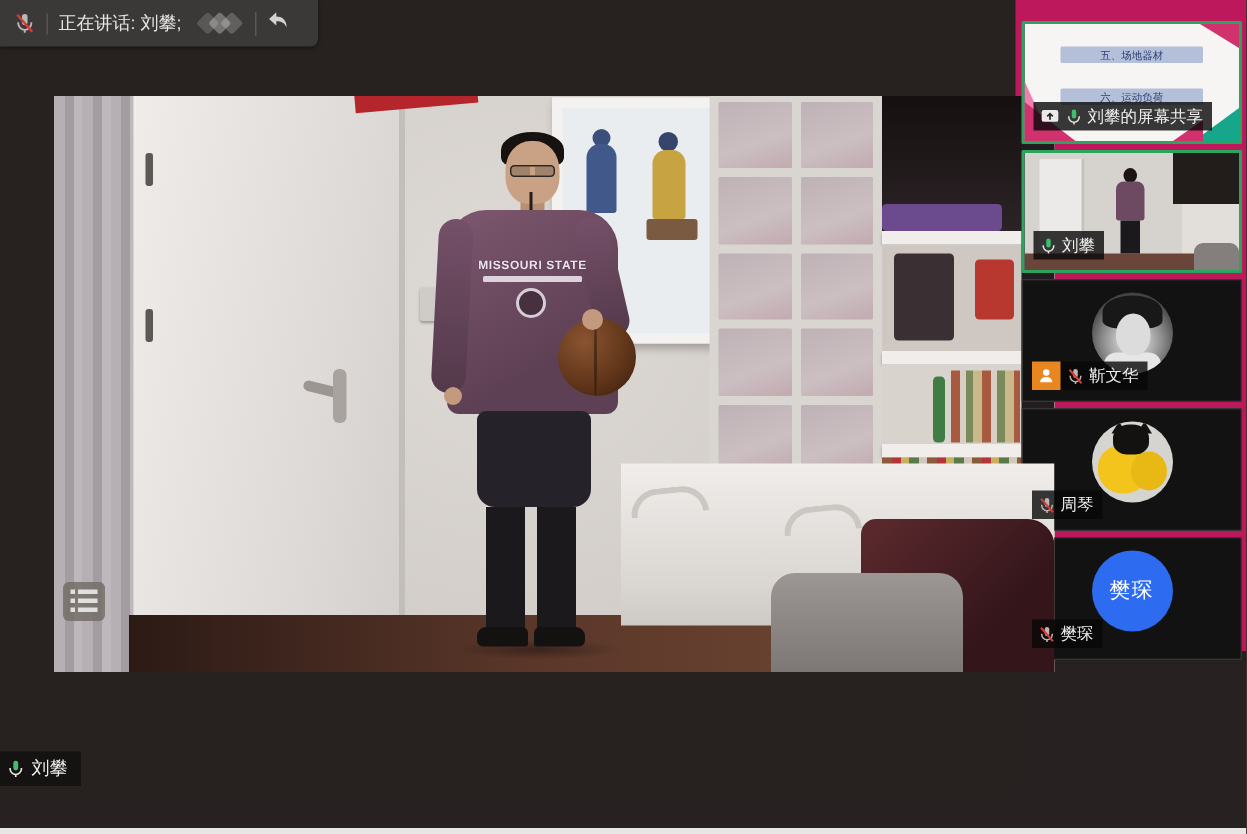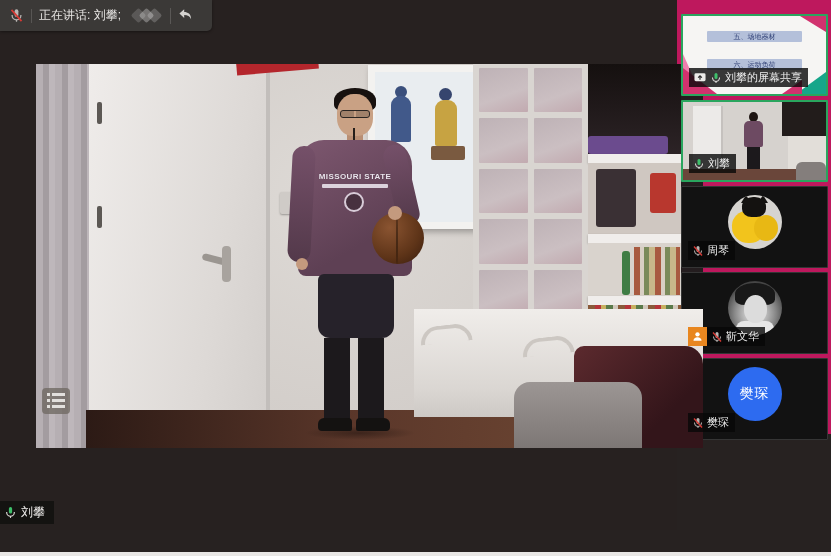--- a/index.html
+++ b/index.html
@@ -379,20 +379,47 @@
               <path class="arc-on" d="M5 11v1a7 7 0 0 0 14 0v-1" fill="none" stroke-width="2"></path>
               <line class="stem-on" x1="12" y1="19" x2="12" y2="22" stroke-width="2"></line>
             </svg>
           </span>
           <span>刘攀</span>
         </div>
       </div>
 
       <div class="tile">
         <div class="avatar-wrap">
+          <div class="avatar av-jin">
+            <div class="bw-hair"></div>
+              <div class="bw-body"></div>
+              <div class="bw-face"></div>
+          </div>
+        </div>
+        <div class="tile-label">
+          <span class="host-badge">
+            <svg width="13" height="13" viewBox="0 0 24 24">
+              <circle cx="12" cy="8" r="4" fill="#fff"></circle>
+              <path d="M4.5 20c0-4 3.4-6.5 7.5-6.5s7.5 2.5 7.5 6.5z" fill="#fff"></path>
+            </svg>
+          </span>
+          <span>
+            <svg class="mic" width="12" height="12" viewBox="0 0 24 24">
+              <rect class="body-off" x="9" y="2" width="6" height="12" rx="3"></rect>
+              <path class="arc-off" d="M5 11v1a7 7 0 0 0 14 0v-1" fill="none" stroke-width="2"></path>
+              <line class="stem-off" x1="12" y1="19" x2="12" y2="22" stroke-width="2"></line>
+              <line class="slash" x1="4" y1="3" x2="20" y2="21"></line>
+            </svg>
+          </span>
+          <span>靳文华</span>
+        </div>
+      </div>
+
+      <div class="tile">
+        <div class="avatar-wrap">
           <div class="avatar av-zhou">
             <div class="flower1"></div>
               <div class="flower2"></div>
             <div class="ear1"></div>
               <div class="ear2"></div>
               <div class="cat"></div>
           </div>
         </div>
         <div class="tile-label">
           <span>
@@ -402,58 +429,31 @@
               <line class="stem-off" x1="12" y1="19" x2="12" y2="22" stroke-width="2"></line>
               <line class="slash" x1="4" y1="3" x2="20" y2="21"></line>
             </svg>
           </span>
           <span>周琴</span>
         </div>
       </div>
 
       <div class="tile">
         <div class="avatar-wrap">
-          <div class="avatar av-jin">
-            <div class="bw-hair"></div>
-              <div class="bw-body"></div>
-              <div class="bw-face"></div>
-          </div>
+          <div class="avatar av-fan" style="background:#2d6bf0;">樊琛</div>
         </div>
         <div class="tile-label">
-          <span class="host-badge">
-            <svg width="13" height="13" viewBox="0 0 24 24">
-              <circle cx="12" cy="8" r="4" fill="#fff"></circle>
-              <path d="M4.5 20c0-4 3.4-6.5 7.5-6.5s7.5 2.5 7.5 6.5z" fill="#fff"></path>
-            </svg>
-          </span>
           <span>
             <svg class="mic" width="12" height="12" viewBox="0 0 24 24">
               <rect class="body-off" x="9" y="2" width="6" height="12" rx="3"></rect>
               <path class="arc-off" d="M5 11v1a7 7 0 0 0 14 0v-1" fill="none" stroke-width="2"></path>
               <line class="stem-off" x1="12" y1="19" x2="12" y2="22" stroke-width="2"></line>
               <line class="slash" x1="4" y1="3" x2="20" y2="21"></line>
             </svg>
           </span>
-          <span>靳文华</span>
-        </div>
-      </div>
-
-      <div class="tile">
-        <div class="avatar-wrap">
-          <div class="avatar av-fan" style="background:#2d6bf0;">樊琛</div>
-        </div>
-        <div class="tile-label">
-          <span>
-            <svg class="mic" width="12" height="12" viewBox="0 0 24 24">
-              <rect class="body-off" x="9" y="2" width="6" height="12" rx="3"></rect>
-              <path class="arc-off" d="M5 11v1a7 7 0 0 0 14 0v-1" fill="none" stroke-width="2"></path>
-              <line class="stem-off" x1="12" y1="19" x2="12" y2="22" stroke-width="2"></line>
-              <line class="slash" x1="4" y1="3" x2="20" y2="21"></line>
-            </svg>
-          </span>
           <span>樊琛</span>
         </div>
       </div>
 
 
     </div>
   </div>
 
   <div style="position:absolute;left:0;bottom:0;width:831px;height:4px;background:#e9e7e5;"></div>
 </div>

